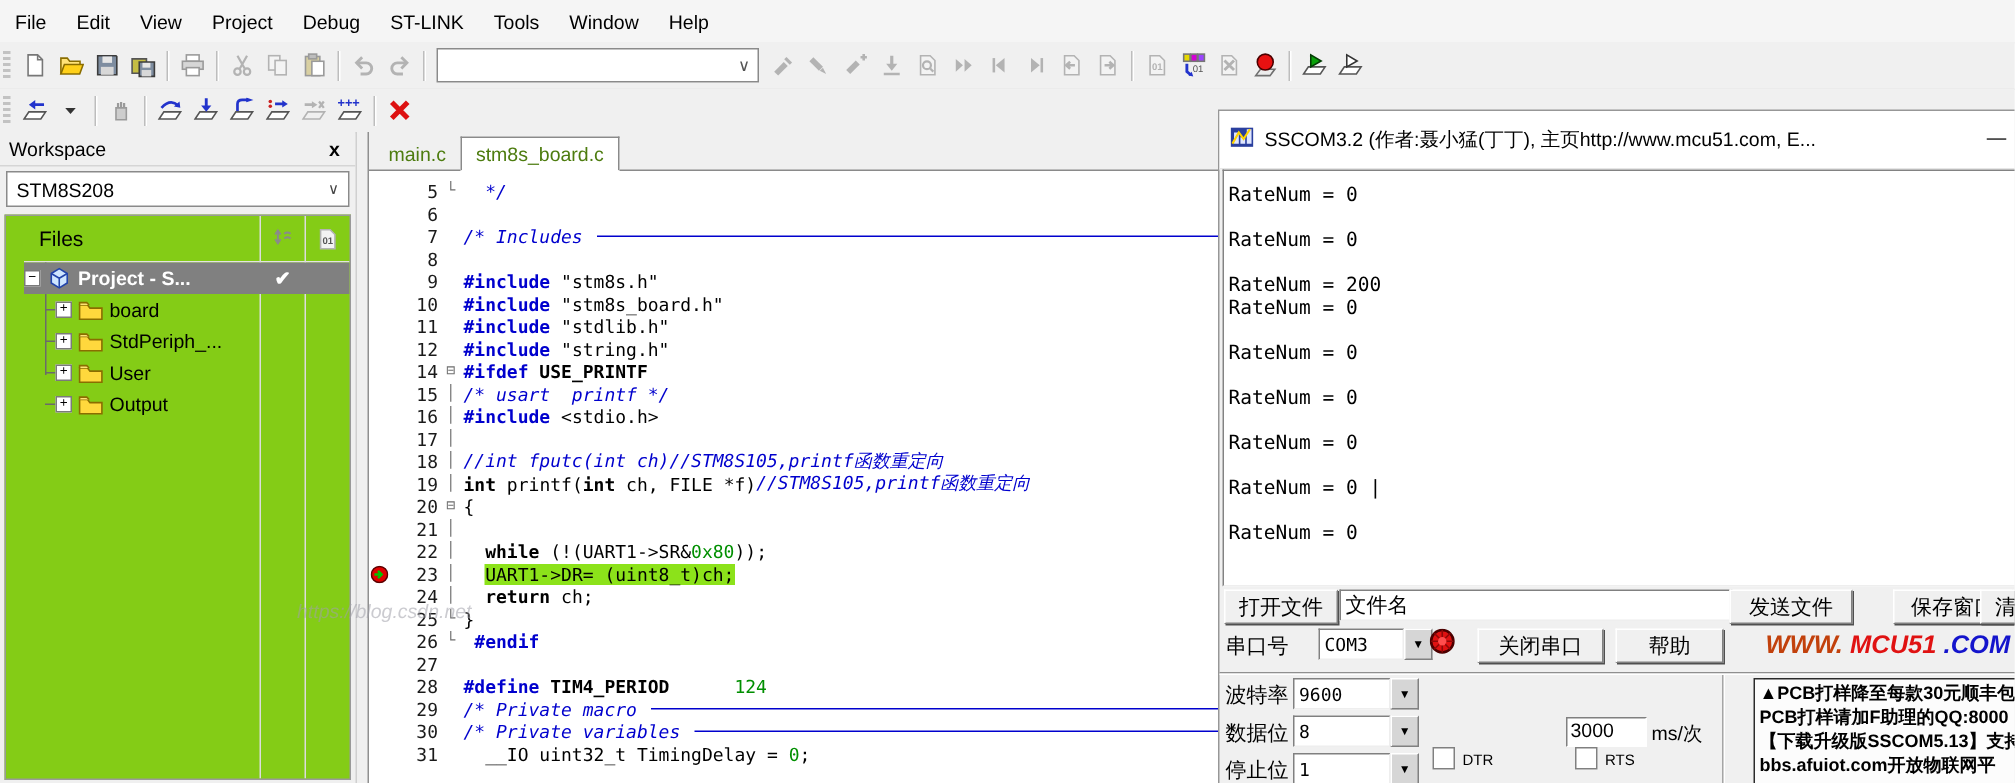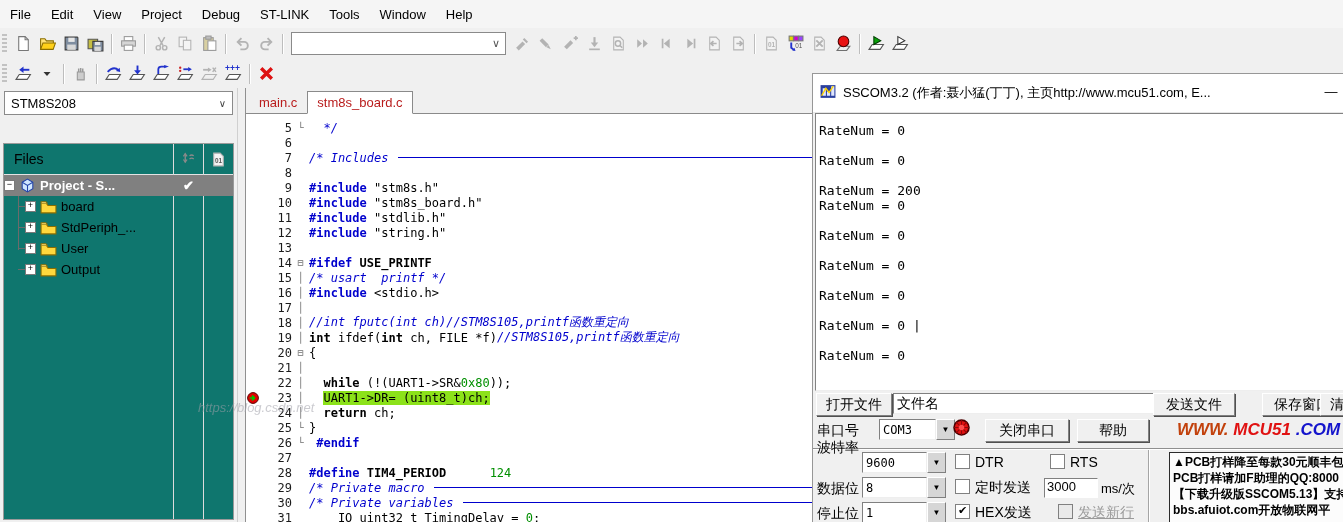--- a/index.html
+++ b/index.html
@@ -21,41 +21,41 @@
             display:flex;align-items:center;justify-content:flex-end;padding-right:5px;color:#555;font-size:11px;}
   
   #workspace{position:absolute;left:0;top:88px;width:237px;height:434px;background:#f0f0f0;}
   #ws-head{height:22px;display:flex;align-items:center;padding:0 6px;border-bottom:1px solid #d5d5d5;}
   #ws-title{flex:1;}
   #ws-close{width:16px;text-align:center;font-weight:bold;cursor:default;}
   #ws-combo{margin:3px 4px;height:22px;border:1px solid #8a8a8a;background:#fff;display:flex;
             align-items:center;padding:0 6px;}
   #ws-combo .val{flex:1;}
   #files-box{position:absolute;left:3px;top:55px;right:3px;bottom:2px;border:1px solid #9a9a9a;
-             background:#0f766e;overflow:hidden;}
+             background:#84cc16;overflow:hidden;padding-left:12px;}
   .colsep{position:absolute;top:0;bottom:0;width:1px;background:#dcdcdc;}
   #files-head{height:30px;display:flex;align-items:center;border-bottom:1px solid #e3e3e3;}
   #files-label{flex:1;padding-left:10px;font-size:14px;}
   .colcell{width:29px;display:flex;justify-content:center;}
   #tree-rows{position:relative;}
   #trunk{position:absolute;left:14px;top:0;height:75px;width:1px;background:#6b6b6b;}
   .trow{height:21px;display:flex;align-items:center;position:relative;}
   .trow .lbl{flex:1;white-space:nowrap;overflow:hidden;}
   .trow .c1,.trow .c2{align-self:stretch;display:flex;align-items:center;justify-content:center;}
   .trow .c1{width:29px;} .trow .c2{width:30px;}
   .trow.sel{background:#808080;color:#fff;font-weight:bold;}
   .expander{width:9px;height:9px;border:1px solid #7a7a7a;background:#fff;color:#000;font:9px/7px "Liberation Sans",sans-serif;
             text-align:center;margin-right:4px;flex:none;}
   .hline{width:7px;height:1px;background:#6b6b6b;margin-right:0;flex:none;}
   .ticon{width:18px;height:16px;flex:none;margin-right:3px;display:flex;align-items:center;}
   
   #splitter{position:absolute;left:237px;top:88px;width:8px;height:434px;background:#f0f0f0;border-left:1px solid #d0d0d0;}
   #editor{position:absolute;left:245px;top:88px;width:1098px;height:434px;background:#f0f0f0;border-left:1px solid #909090;}
   #tabbar{height:25px;display:flex;align-items:flex-end;padding-left:4px;border-bottom:1px solid #8a8a8a;}
-  .tab{height:21px;line-height:21px;padding:0 9px;margin-right:1px;color:#b91c1c;}
+  .tab{height:21px;line-height:21px;padding:0 9px;margin-right:1px;color:#4d7c0f;}
   .tab.active{background:#fff;border:1px solid #8a8a8a;border-bottom:1px solid #fff;margin-bottom:-1px;}
   #code{position:absolute;left:0;top:26px;right:0;bottom:0;background:#fff;overflow:hidden;padding-top:6px;}
   .cl{height:15px;display:flex;align-items:center;font:12px "DejaVu Sans Mono",monospace;white-space:pre;}
   .bpslot{width:13px;flex:none;display:flex;align-items:center;justify-content:center;}
   .ln{width:33px;flex:none;text-align:right;color:#1a1a1a;}
   .fold{width:17px;flex:none;text-align:center;color:#707070;font-size:10px;}
   .ctext{flex:1;display:flex;align-items:center;white-space:pre;min-width:0;}
   .kw{font-weight:bold;}
   .pp{color:#0000cd;font-weight:bold;}
   .cmt{color:#0000cd;font-style:italic;}
@@ -73,21 +73,21 @@
   #terminal pre{margin:0;padding:9px 3px;font:13px/15px "DejaVu Sans Mono",monospace;}
   .btn{position:absolute;height:21px;background:#f0f0f0;border:1px solid #808080;
        border-top-color:#fff;border-left-color:#fff;box-shadow:1px 1px 0 #505050;
        display:flex;align-items:center;justify-content:center;font-size:14px;cursor:default;white-space:nowrap;}
   .combo{position:absolute;height:21px;display:flex;}
   .combo .cv{flex:1;background:#fff;border:1px solid #808080;border-bottom-color:#eee;border-right-color:#eee;
              font:12px "DejaVu Sans Mono",monospace;display:flex;align-items:center;padding-left:3px;}
   .combo .cd{width:17px;background:#d6d6d6;border:1px solid #808080;border-top-color:#fff;border-left-color:#fff;
              display:flex;align-items:center;justify-content:center;font-size:8px;}
   .lab{position:absolute;height:21px;display:flex;align-items:center;font-size:14px;white-space:nowrap;text-align:center;}
-  .cbx{position:absolute;display:flex;align-items:flex-start;font-size:14px;white-space:nowrap;}
+  .cbx{position:absolute;display:flex;align-items:flex-end;font-size:10px;white-space:nowrap;margin-top:44px;}
   .cb{width:13px;height:13px;background:#fff;border:1px solid #808080;margin-right:5px;flex:none;
       font:11px/12px "DejaVu Sans",sans-serif;text-align:center;}
   .cbx.checked .cb::before{content:"✔";}
   .cbx.disabled{color:#9a9a9a;text-decoration:underline;padding-left:12px;}
   .cbx.disabled .cb{background:#e9e9e9;}
   #ss-sep{position:absolute;left:0;right:0;top:374px;border-top:1px solid #8f8f8f;border-bottom:1px solid #fff;}
   #ss-vsep{position:absolute;left:335px;top:376px;bottom:0;width:1px;background:#a5a5a5;box-shadow:1px 0 0 #fff;}
   #www{position:absolute;left:364px;top:346px;height:22px;font-style:italic;font-weight:bold;font-size:17px;white-space:nowrap;}
   #adbox{position:absolute;left:356px;top:378px;width:300px;height:68px;border:1px solid #2b2b2b;background:#fcfcfc;
          padding:1px 3px;overflow:hidden;}
@@ -363,20 +363,24 @@
     </span>
     <span class="tbsep"></span>
     <span class="tbi">
       <svg width="17" height="17" viewBox="0 0 16 16">
         <path d="M3 3l10 10M13 3L3 13" stroke="#dd1111" stroke-width="3.2"></path>
       </svg>
     </span>
   </div>
 
 <div id="workspace">
+  <div id="ws-head">
+    <span id="ws-title">Workspace</span>
+    <span id="ws-close">x</span>
+  </div>
   <div id="ws-combo">
     <span class="val">STM8S208</span>
     <span style="color:#444;font-size:10px;">∨</span>
   </div>
   <div id="files-box">
     <div class="colsep" style="right:59px;"></div>
     <div class="colsep" style="right:29px;"></div>
     <div id="files-head">
       <span id="files-label">Files</span>
       <span class="colcell">
@@ -476,27 +480,26 @@
   </div>
   <div id="code">
       <div class="cl"><span class="bpslot"></span><span class="ln">5</span><span class="fold">└</span><span class="ctext"><span class="cmt">  */</span></span></div>
       <div class="cl"><span class="bpslot"></span><span class="ln">6</span><span class="fold"></span><span class="ctext"></span></div>
       <div class="cl"><span class="bpslot"></span><span class="ln">7</span><span class="fold"></span><span class="ctext"><span class="cmt">/* Includes </span><span class="crule"></span></span></div>
       <div class="cl"><span class="bpslot"></span><span class="ln">8</span><span class="fold"></span><span class="ctext"></span></div>
       <div class="cl"><span class="bpslot"></span><span class="ln">9</span><span class="fold"></span><span class="ctext"><span class="pp">#include </span><span class="pl">"stm8s.h"</span></span></div>
       <div class="cl"><span class="bpslot"></span><span class="ln">10</span><span class="fold"></span><span class="ctext"><span class="pp">#include </span><span class="pl">"stm8s_board.h"</span></span></div>
       <div class="cl"><span class="bpslot"></span><span class="ln">11</span><span class="fold"></span><span class="ctext"><span class="pp">#include </span><span class="pl">"stdlib.h"</span></span></div>
       <div class="cl"><span class="bpslot"></span><span class="ln">12</span><span class="fold"></span><span class="ctext"><span class="pp">#include </span><span class="pl">"string.h"</span></span></div>
-      <div class="cl"><span class="bpslot"></span><span class="ln">13</span><span class="fold"></span><span class="ctext"></span></div>
       <div class="cl"><span class="bpslot"></span><span class="ln">14</span><span class="fold">⊟</span><span class="ctext"><span class="pp">#ifdef </span><span class="kw">USE_PRINTF</span></span></div>
       <div class="cl"><span class="bpslot"></span><span class="ln">15</span><span class="fold">│</span><span class="ctext"><span class="cmt">/* usart  printf */</span></span></div>
       <div class="cl"><span class="bpslot"></span><span class="ln">16</span><span class="fold">│</span><span class="ctext"><span class="pp">#include </span><span class="pl">&lt;stdio.h&gt;</span></span></div>
       <div class="cl"><span class="bpslot"></span><span class="ln">17</span><span class="fold">│</span><span class="ctext"></span></div>
       <div class="cl"><span class="bpslot"></span><span class="ln">18</span><span class="fold">│</span><span class="ctext"><span class="cmt">//int fputc(int ch)//STM8S105,printf函数重定向</span></span></div>
-      <div class="cl"><span class="bpslot"></span><span class="ln">19</span><span class="fold">│</span><span class="ctext"><span class="kw">int</span><span class="pl"> ifdef(</span><span class="kw">int</span><span class="pl"> ch, FILE *f)</span><span class="cmt">//STM8S105,printf函数重定向</span></span></div>
+      <div class="cl"><span class="bpslot"></span><span class="ln">19</span><span class="fold">│</span><span class="ctext"><span class="kw">int</span><span class="pl"> printf(</span><span class="kw">int</span><span class="pl"> ch, FILE *f)</span><span class="cmt">//STM8S105,printf函数重定向</span></span></div>
       <div class="cl"><span class="bpslot"></span><span class="ln">20</span><span class="fold">⊟</span><span class="ctext"><span class="pl">{</span></span></div>
       <div class="cl"><span class="bpslot"></span><span class="ln">21</span><span class="fold">│</span><span class="ctext"></span></div>
       <div class="cl"><span class="bpslot"></span><span class="ln">22</span><span class="fold">│</span><span class="ctext"><span class="pl">  </span><span class="kw">while</span><span class="pl"> (!(UART1-&gt;SR&amp;</span><span class="num">0x80</span><span class="pl">));</span></span></div>
       <div class="cl"><span class="bpslot"><svg width="12" height="12" viewBox="0 0 12 12">
             <circle cx="6" cy="6" r="5.4" fill="#e20000" stroke="#5c0000"></circle>
             <path d="M2.6 6h4.2M5 3.6L7.4 6 5 8.4" stroke="#00c400" stroke-width="1.7" fill="none"></path>
           </svg></span><span class="ln">23</span><span class="fold">│</span><span class="ctext"><span class="pl">  </span><span class="hl">UART1-&gt;DR= (uint8_t)ch;</span></span></div>
       <div class="cl"><span class="bpslot"></span><span class="ln">24</span><span class="fold">│</span><span class="ctext"><span class="pl">  </span><span class="kw">return</span><span class="pl"> ch;</span></span></div>
       <div class="cl"><span class="bpslot"></span><span class="ln">25</span><span class="fold">└</span><span class="ctext"><span class="pl">}</span></span></div>
       <div class="cl"><span class="bpslot"></span><span class="ln">26</span><span class="fold">└</span><span class="ctext"><span class="pp"> #endif</span></span></div>
@@ -561,21 +564,21 @@
   <div class="btn" style="left:264px;top:345px;width:70px;">帮助</div>
   <div id="www">
     <span style="color:#c2410c;">WWW.</span>
     <span style="color:#e01212;">MCU51</span>
     <span style="color:#1414cc;">.COM</span>
   </div>
 
   <div id="ss-sep"></div>
   <div id="ss-vsep"></div>
 
-  <div class="lab" style="left:4px;top:363px;">波特率</div>
+  <div class="lab" style="left:4px;top:379px;">波特率</div>
   <div class="combo" style="left:49px;top:378px;width:84px;">
     <span class="cv">9600</span>
     <span class="cd">▼</span>
   </div>
   <div class="lab" style="left:4px;top:404px;">数据位</div>
   <div class="combo" style="left:49px;top:403px;width:84px;">
     <span class="cv">8</span>
     <span class="cd">▼</span>
   </div>
   <div class="lab" style="left:4px;top:429px;">停止位</div>

